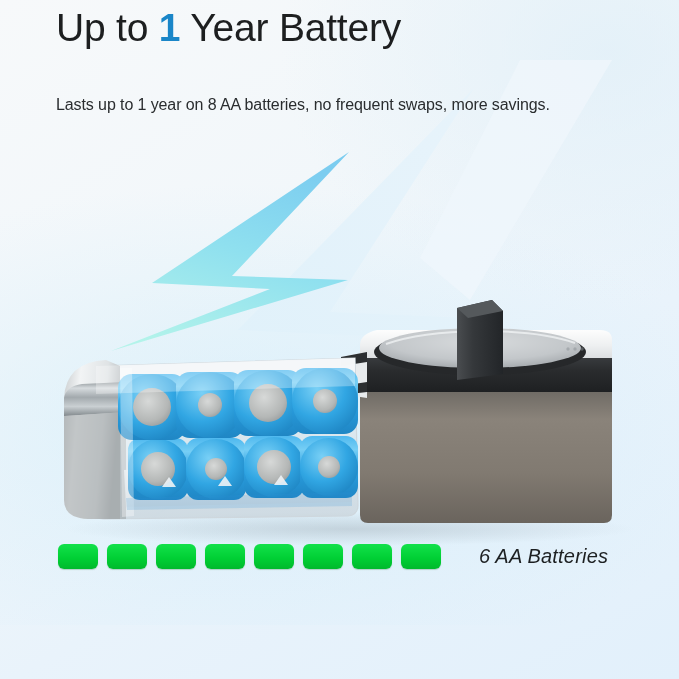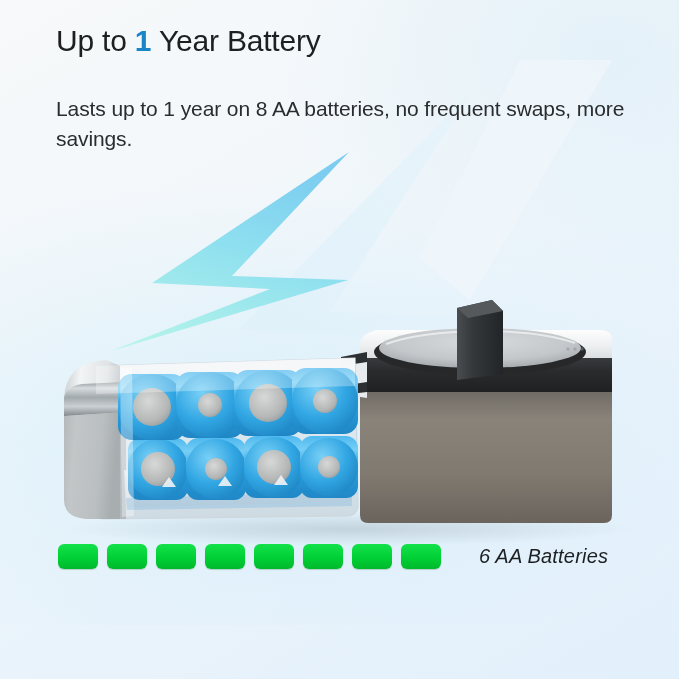--- a/index.html
+++ b/index.html
@@ -26,28 +26,28 @@
     position:absolute; right:-12%; top:-14%; width:75%; height:62%;
     background:radial-gradient(ellipse at 70% 35%, rgba(224,239,248,.75) 0%, rgba(224,239,248,0) 65%);
   }
 
   
   .bolt-layer{ position:absolute; inset:0; }
   .bolt-layer svg{ position:absolute; left:0; top:0; }
 
   
   .headline{
-    position:absolute; left:56px; top:24px;
-    font-size:30px; font-weight:300; letter-spacing:-.2px;
+    position:absolute; left:56px; top:6px;
+    font-size:39px; font-weight:300; letter-spacing:-.2px;
     color:#1d1f20; white-space:nowrap;
   }
   .headline .hl-num{ color:#1a86c8; font-weight:700; }
   .subhead{
     position:absolute; left:56px; top:94px; width:600px;
-    font-size:21px; font-weight:300; line-height:1.42;
+    font-size:16px; font-weight:300; line-height:1.42;
     color:#2a2d2f; letter-spacing:-.1px;
   }
 
   
   .device{ position:absolute; left:0; top:0; width:679px; height:679px; }
   .device svg{ position:absolute; left:0; top:0; }
 
   
   .meter{
     position:absolute; left:58px; top:544px;

